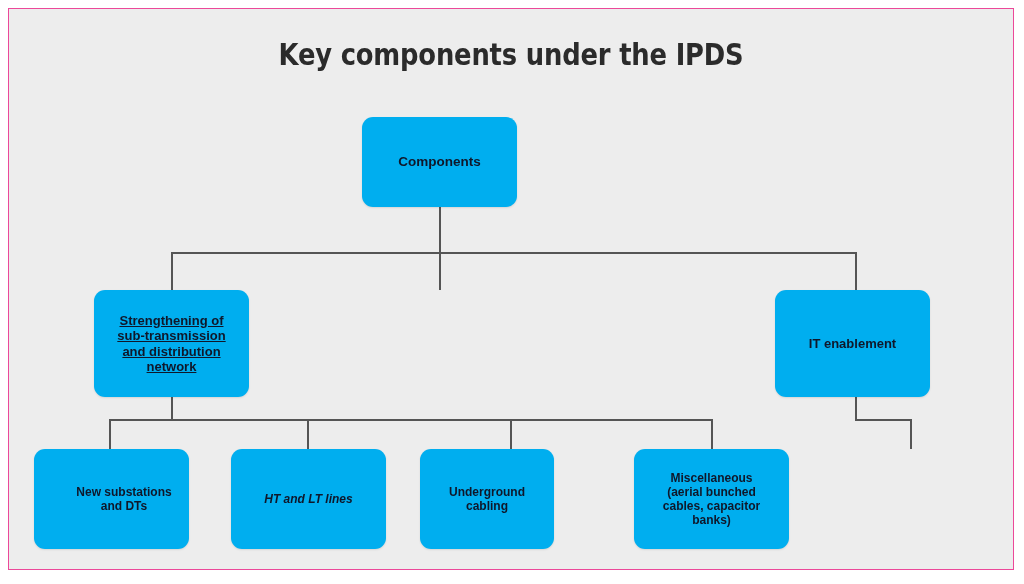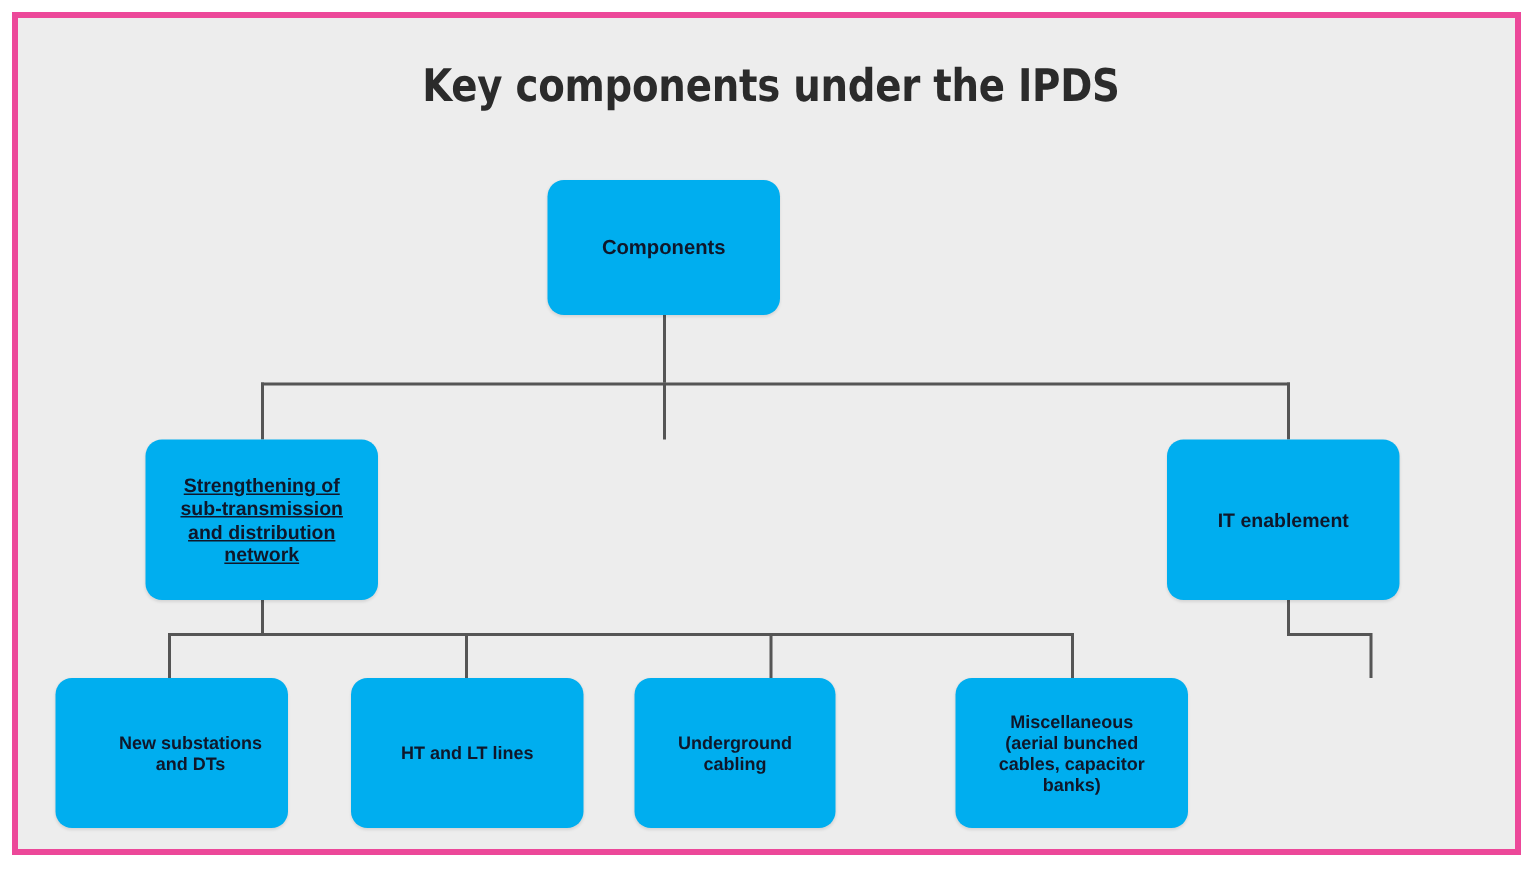--- a/index.html
+++ b/index.html
@@ -3,21 +3,21 @@
 <meta charset="utf-8">
 <style>
   html,body{margin:0;padding:0;}
   body{
     width:1024px;height:584px;background:#ffffff;
     font-family:"Liberation Sans", sans-serif;
     overflow:hidden;
   }
   #frame{
     position:absolute;left:8px;top:8px;width:1006px;height:562px;
-    background:#ededed;border:4px solid #ec4899;box-sizing:border-box;
+    background:#ededed;border:1px solid #ec4899;box-sizing:border-box;
   }
   #canvas{position:absolute;left:0;top:0;width:1004px;height:560px;}
   #title{
     position:absolute;left:0;top:28px;width:1004px;text-align:center;
     font-size:30px;font-weight:bold;color:#2b2b2b;
     letter-spacing:-0.2px;
     font-family:"DejaVu Sans", sans-serif;
     transform:scaleX(0.86);transform-origin:50% 50%;
     white-space:nowrap;
   }
@@ -79,21 +79,21 @@
 
     <div class="node lvl2" style="left:766px;top:281px;width:155px;height:107px;text-align:center;">
       <span>IT enablement</span>
     </div>
 
     <div class="node lvl3" style="left:25px;top:440px;width:155px;height:100px;padding-left:33px;">
       <span>New substations
 and DTs</span>
     </div>
 
-    <div class="node lvl3" style="left:222px;top:440px;width:155px;height:100px;">
+    <div class="node lvl3" style="left:222px;top:440px;width:155px;height:100px;font-style:italic;">
       <span>HT and LT lines</span>
     </div>
 
     <div class="node lvl3" style="left:411px;top:440px;width:134px;height:100px;align-items:center;">
       <span>Underground
 cabling</span>
     </div>
 
     <div class="node lvl3" style="left:625px;top:440px;width:155px;height:100px;">
       <span>Miscellaneous

